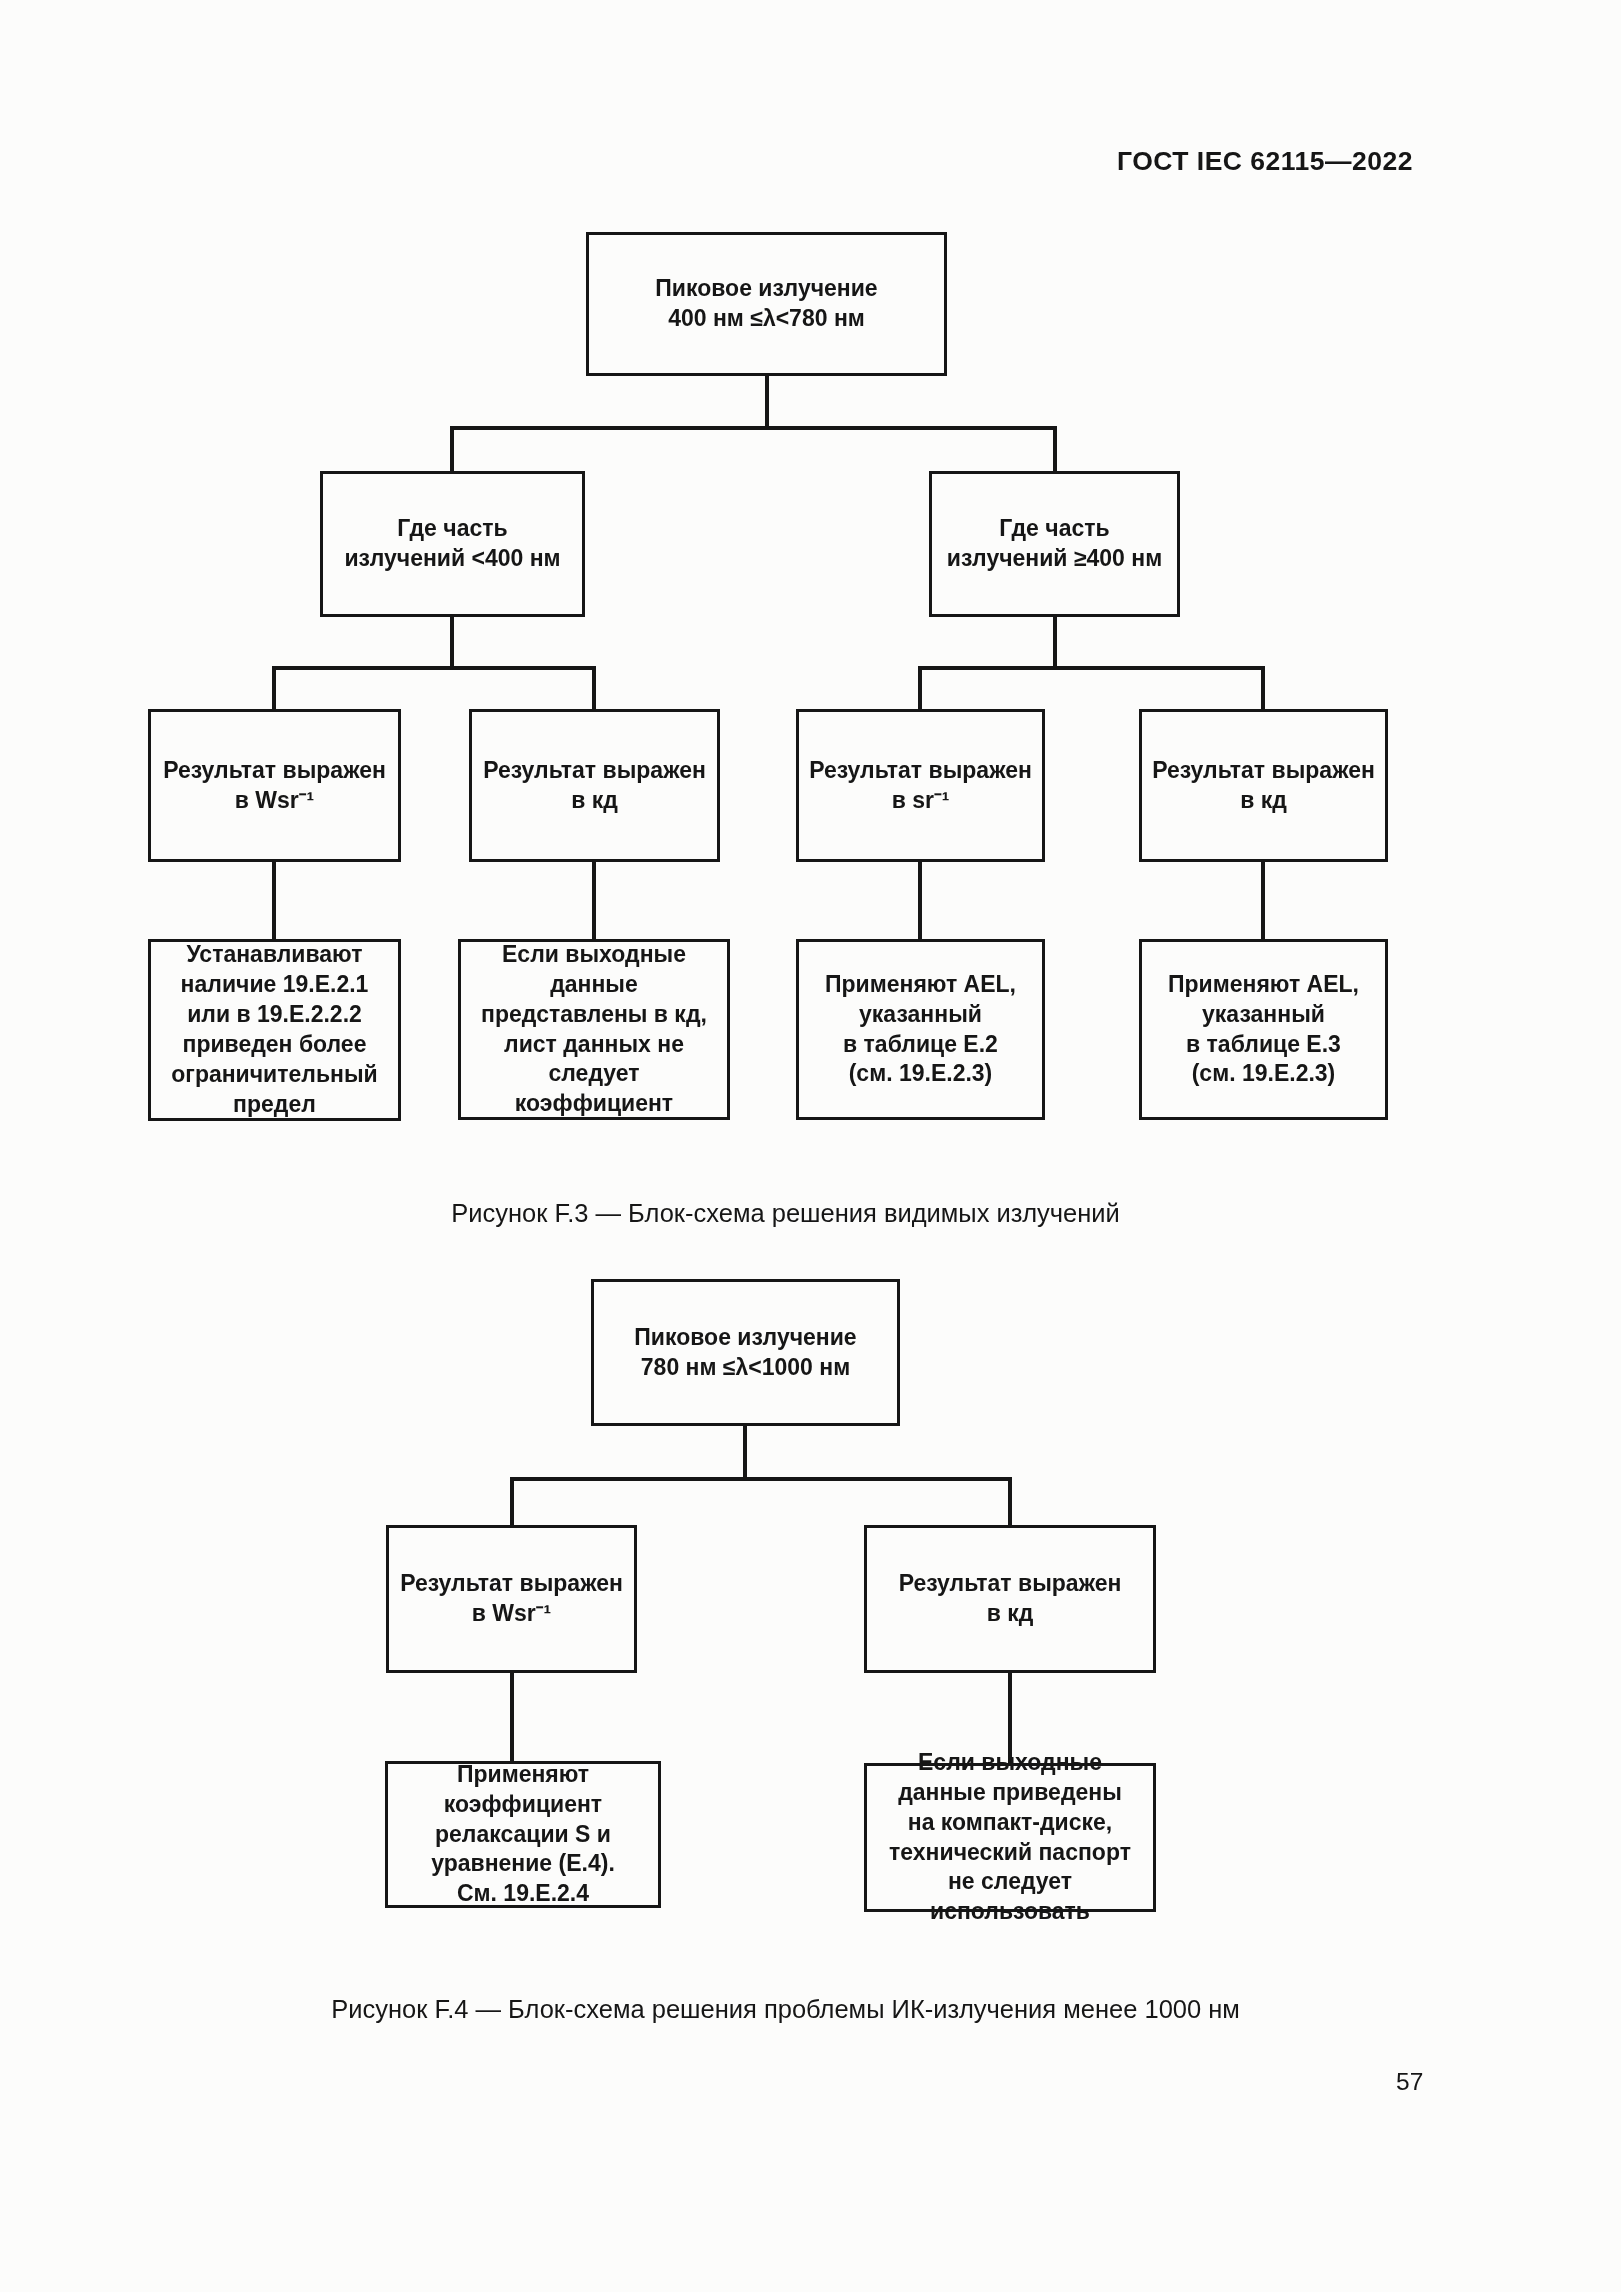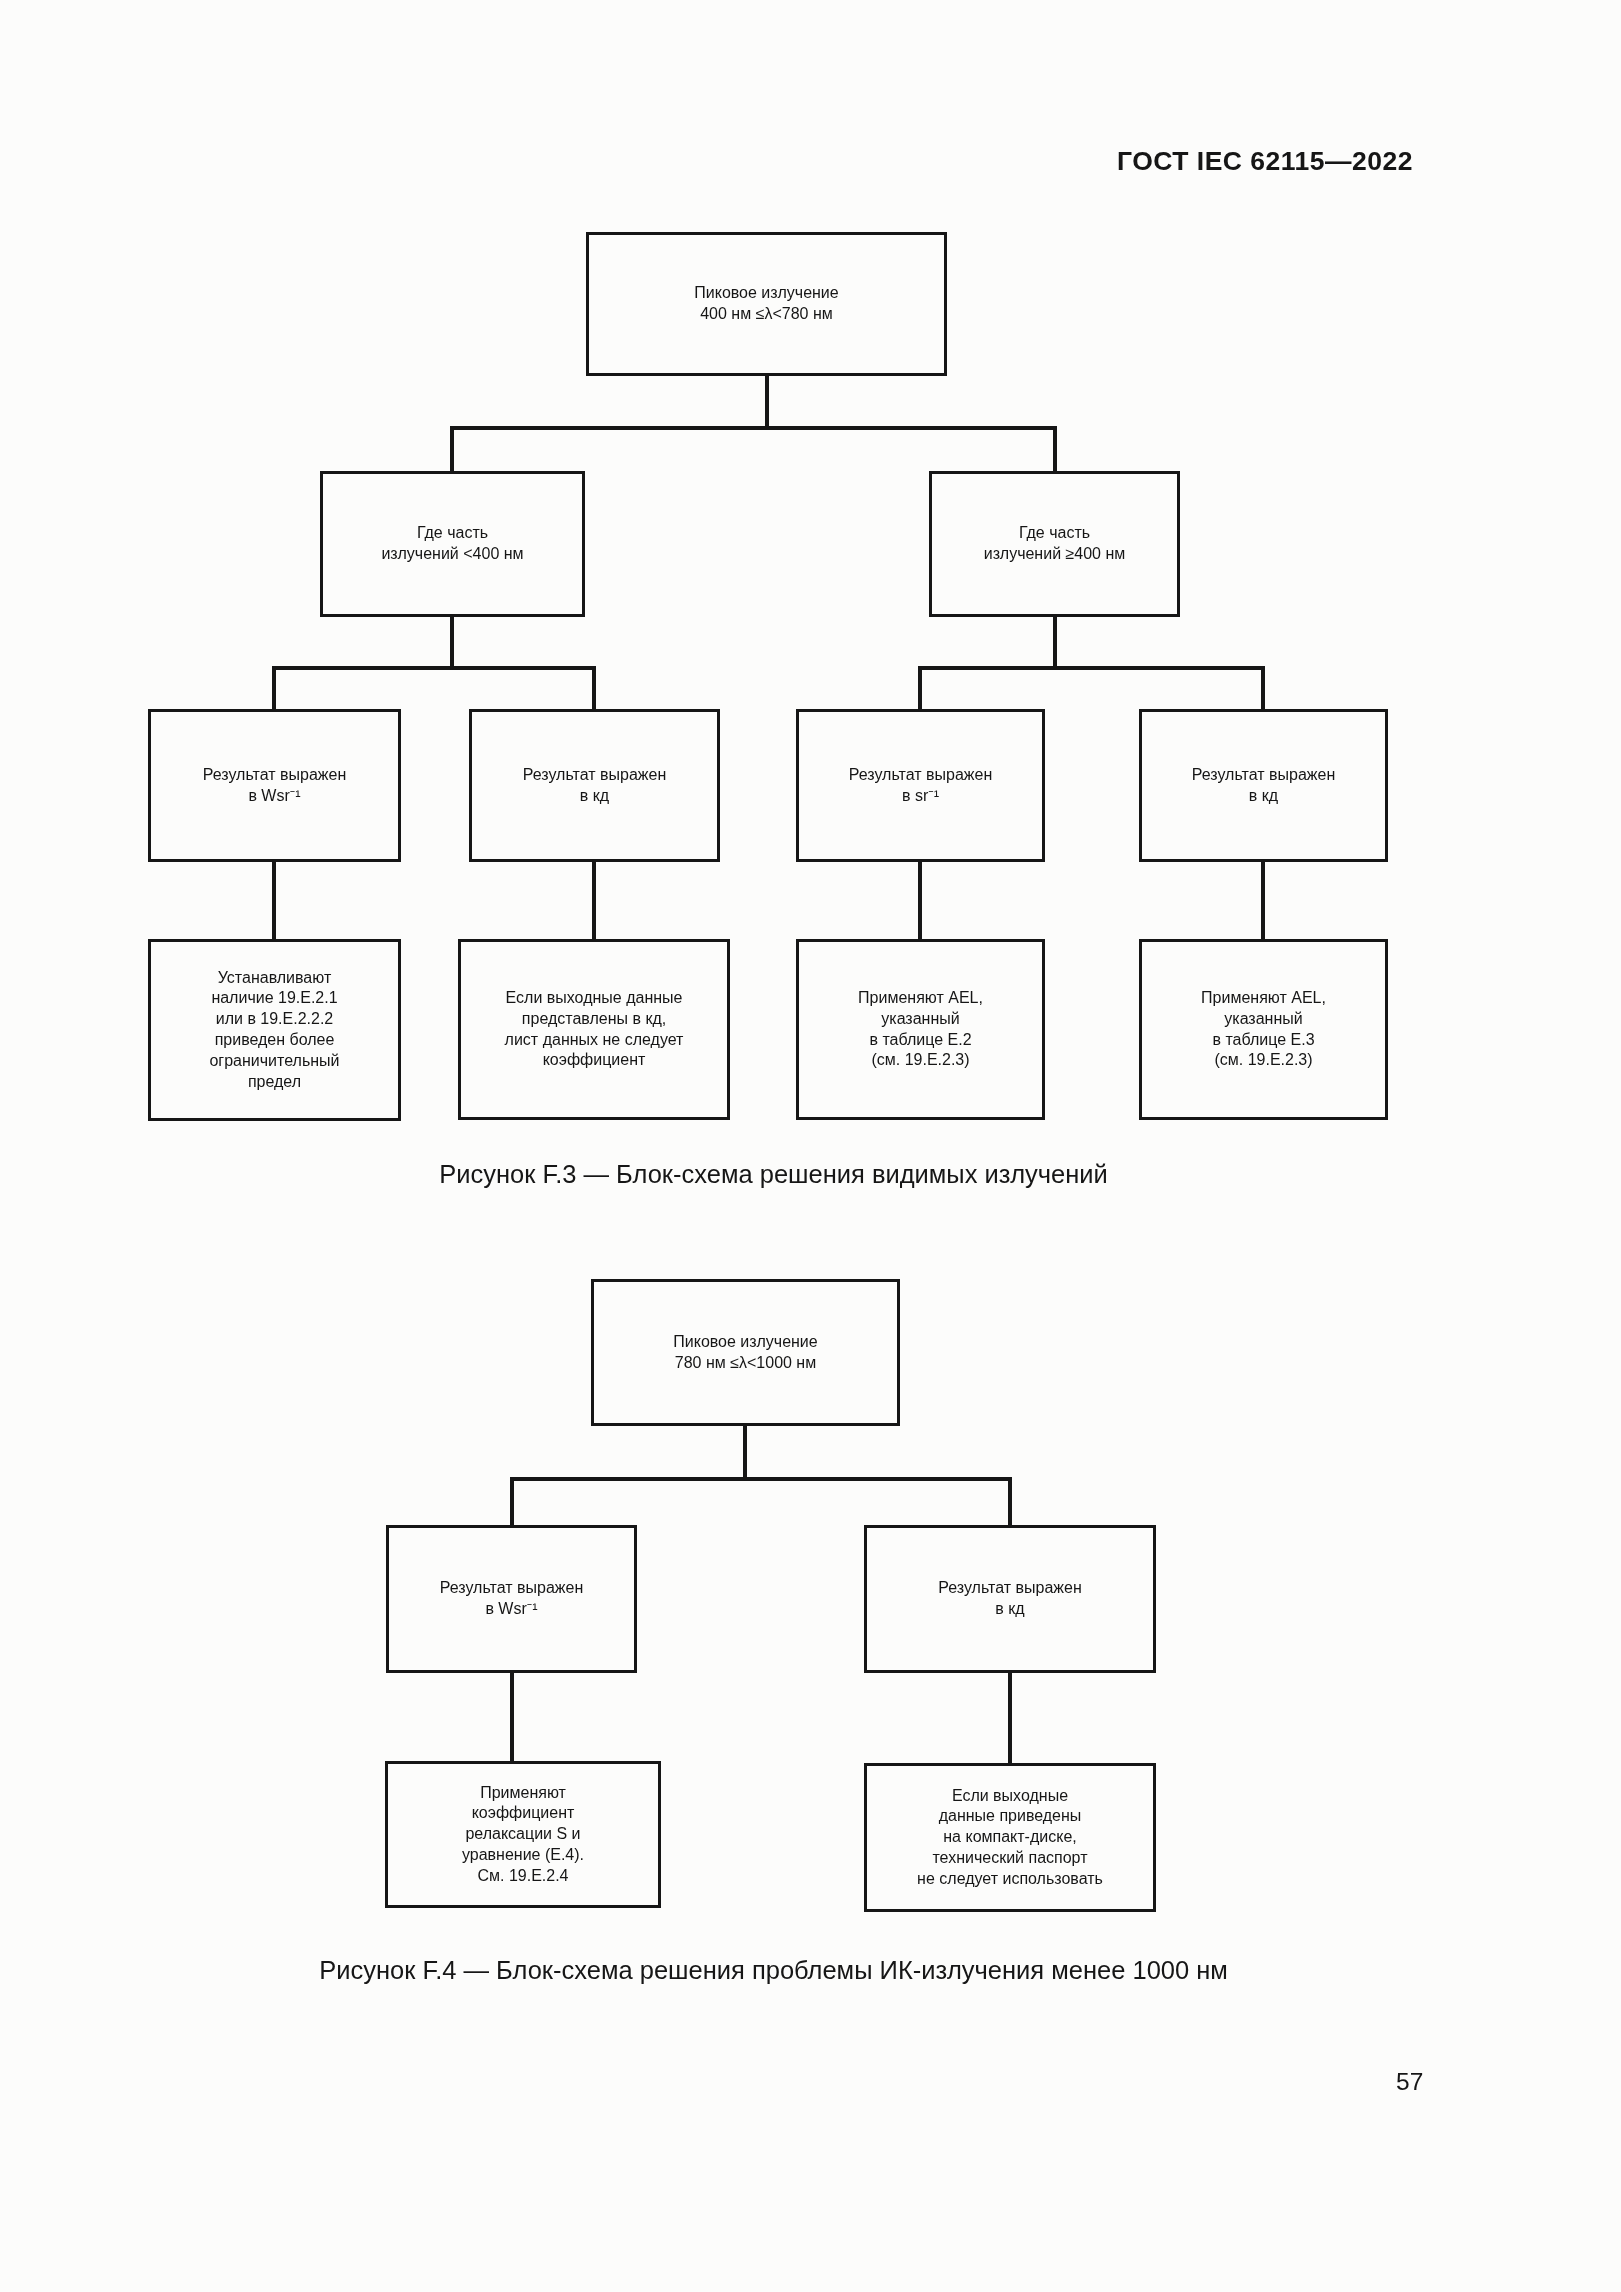--- a/index.html
+++ b/index.html
@@ -15,33 +15,33 @@
   .header {
     position:absolute; top:146px; right:208px;
     font-size:26.5px; font-weight:bold; letter-spacing:0.5px;margin-left:12px;
   }
   .node {
     position:absolute;
     border:3.9px solid #161616;
     background:#fcfcfb;
     display:flex; align-items:center; justify-content:center;
     text-align:center;
-    font-size:16px; font-weight:normal; line-height:1.3;
+    font-size:23px; font-weight:bold; line-height:1.3;
     box-sizing:border-box;
     padding:0 3.9px;
     z-index:2;
   }
   .node-label { white-space:pre-line; }
   .line {
     position:absolute; background:#161616; z-index:1;
   }
   .caption {
-    position:absolute; left:0; width:1547px;
+    position:absolute; left:12px; width:1547px;
     text-align:center;
-    font-size:25.5px; font-weight:normal;
+    font-size:25.5px; font-weight:normal;margin-top:39px;
   }
   .page-number {
     position:absolute; left:1396px; top:2068px;
     font-size:24.5px;
   }
 </style>
 </head>
 <body>
 
 <div class="page">

